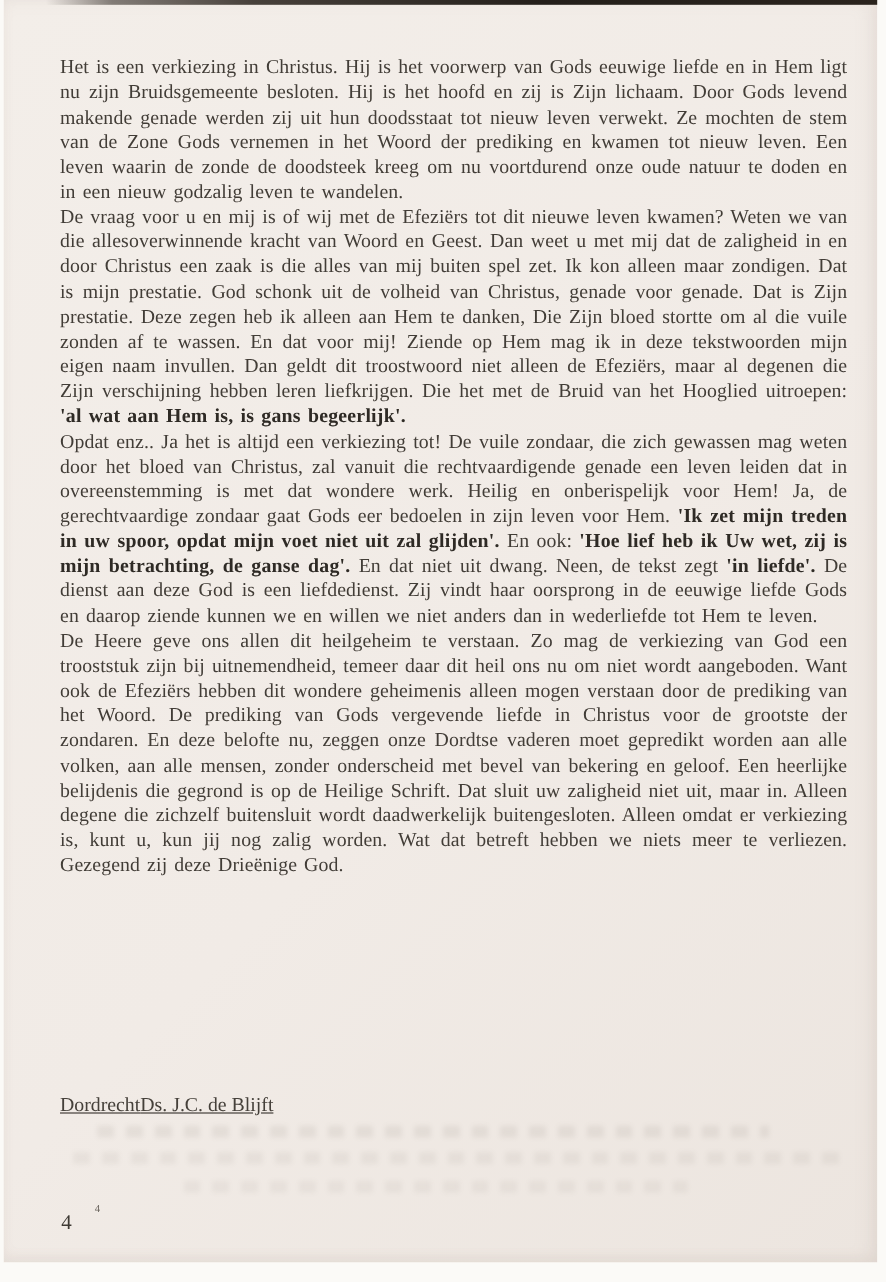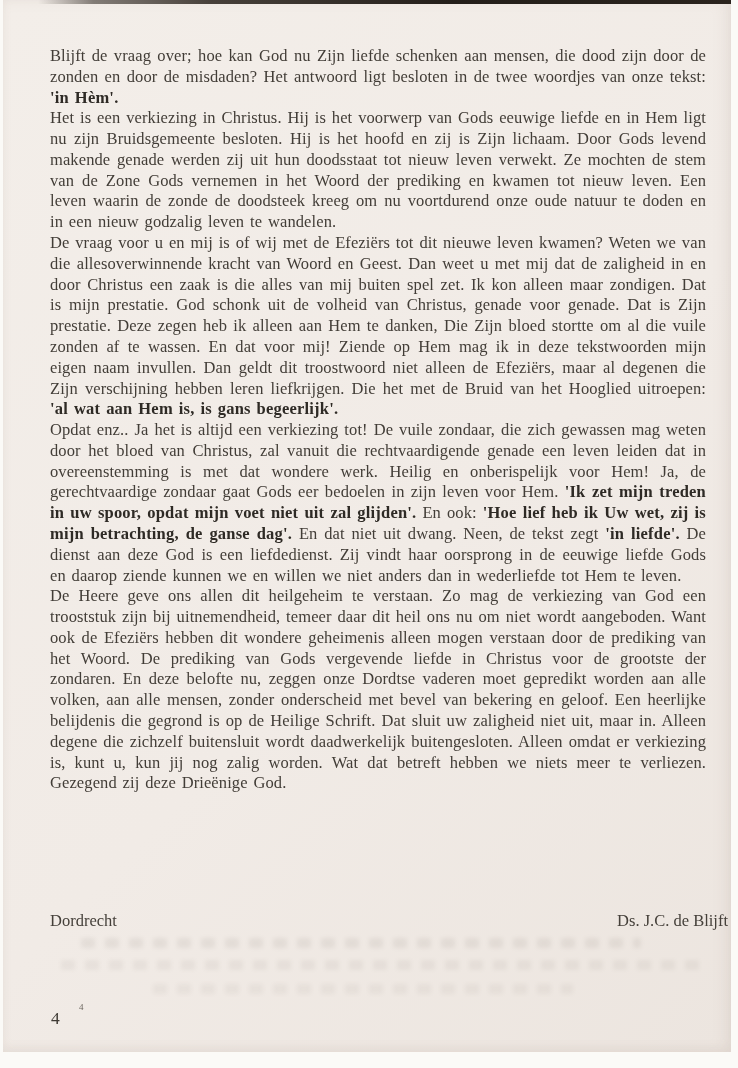--- a/index.html
+++ b/index.html
@@ -47,23 +47,24 @@
     font-weight: bold;
     color: #2e2a25;
     letter-spacing: 0.2px;
   }
   .signature-row {
     position: absolute;
     top: 911px;
     left: 47px;
     width: 678px;
     display: flex;
-    justify-content: space-between;
+    justify-content: flex-start;
     color: #45403a;
     font-size: 16.5px;
+    text-decoration: underline;
   }
   .page-number {
     position: absolute;
     top: 1008px;
     left: 48px;
     color: #3e3a34;
     font-size: 17.5px;
   }
   .stray-mark {
     position: absolute;
@@ -86,21 +87,20 @@
   .ghost-2 { top: 960px; left: 58px;  width: 640px; opacity: 0.08; }
   .ghost-3 { top: 984px; left: 150px; width: 420px; opacity: 0.07; }
 </style>
 </head>
 <body>
 
 <div class="page">
   <div class="top-edge-line"></div>
 
   <div class="body-text">
-      <p class="para"><span>Blijft de vraag over; hoe kan God nu Zijn liefde schenken aan mensen, die dood zijn door de zonden en door de misdaden? Het antwoord ligt besloten in de twee woordjes van onze tekst: </span><span class="b">'in Hèm'.</span></p>
       <p class="para"><span>Het is een verkiezing in Christus. Hij is het voorwerp van Gods eeuwige liefde en in Hem ligt nu zijn Bruidsgemeente besloten. Hij is het hoofd en zij is Zijn lichaam. Door Gods levend makende genade werden zij uit hun doodsstaat tot nieuw leven verwekt. Ze mochten de stem van de Zone Gods vernemen in het Woord der prediking en kwamen tot nieuw leven. Een leven waarin de zonde de doodsteek kreeg om nu voortdurend onze oude natuur te doden en in een nieuw godzalig leven te wandelen.</span></p>
       <p class="para"><span>De vraag voor u en mij is of wij met de Efeziërs tot dit nieuwe leven kwamen? Weten we van die allesoverwinnende kracht van Woord en Geest. Dan weet u met mij dat de zaligheid in en door Christus een zaak is die alles van mij buiten spel zet. Ik kon alleen maar zondigen. Dat is mijn prestatie. God schonk uit de volheid van Christus, genade voor genade. Dat is Zijn prestatie. Deze zegen heb ik alleen aan Hem te danken, Die Zijn bloed stortte om al die vuile zonden af te wassen. En dat voor mij! Ziende op Hem mag ik in deze tekstwoorden mijn eigen naam invullen. Dan geldt dit troostwoord niet alleen de Efeziërs, maar al degenen die Zijn verschijning hebben leren liefkrijgen. Die het met de Bruid van het Hooglied uitroepen: </span><span class="b">'al wat aan Hem is, is gans begeerlijk'.</span></p>
       <p class="para"><span>Opdat enz.. Ja het is altijd een verkiezing tot! De vuile zondaar, die zich gewassen mag weten door het bloed van Christus, zal vanuit die rechtvaardigende genade een leven leiden dat in overeenstemming is met dat wondere werk. Heilig en onberispelijk voor Hem! Ja, de gerechtvaardige zondaar gaat Gods eer bedoelen in zijn leven voor Hem. </span><span class="b">'Ik zet mijn treden in uw spoor, opdat mijn voet niet uit zal glijden'.</span><span> En ook: </span><span class="b">'Hoe lief heb ik Uw wet, zij is mijn betrachting, de ganse dag'.</span><span> En dat niet uit dwang. Neen, de tekst zegt </span><span class="b">'in liefde'.</span><span> De dienst aan deze God is een liefdedienst. Zij vindt haar oorsprong in de eeuwige liefde Gods en daarop ziende kunnen we en willen we niet anders dan in wederliefde tot Hem te leven.</span></p>
       <p class="para"><span>De Heere geve ons allen dit heilgeheim te verstaan. Zo mag de verkiezing van God een trooststuk zijn bij uitnemendheid, temeer daar dit heil ons nu om niet wordt aangeboden. Want ook de Efeziërs hebben dit wondere geheimenis alleen mogen verstaan door de prediking van het Woord. De prediking van Gods vergevende liefde in Christus voor de grootste der zondaren. En deze belofte nu, zeggen onze Dordtse vaderen moet gepredikt worden aan alle volken, aan alle mensen, zonder onderscheid met bevel van bekering en geloof. Een heerlijke belijdenis die gegrond is op de Heilige Schrift. Dat sluit uw zaligheid niet uit, maar in. Alleen degene die zichzelf buitensluit wordt daadwerkelijk buitengesloten. Alleen omdat er verkiezing is, kunt u, kun jij nog zalig worden. Wat dat betreft hebben we niets meer te verliezen. Gezegend zij deze Drieënige God.</span></p>
     </div>
 
   <div class="signature-row">
     <span>Dordrecht</span>
     <span>Ds. J.C. de Blijft</span>
   </div>

